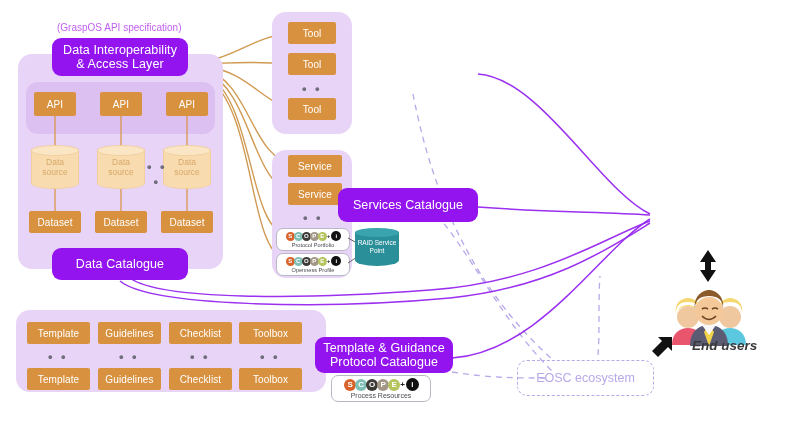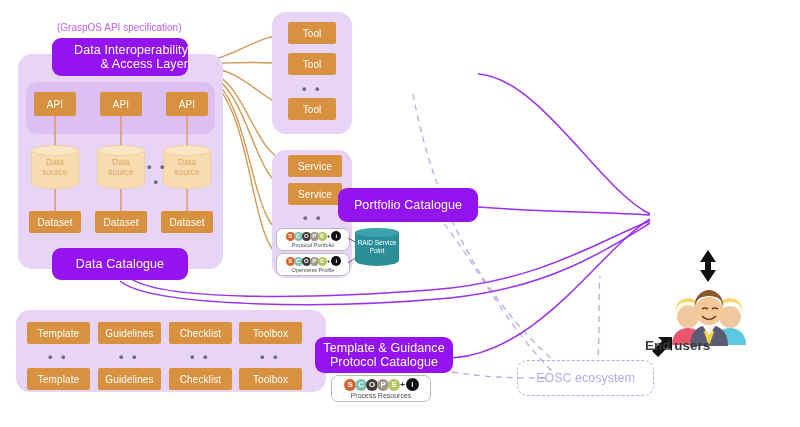--- a/index.html
+++ b/index.html
@@ -91,21 +91,21 @@
       <path d="M130,278 C160,300 300,300 430,290 C540,282 600,240 650,221"></path>
       <path d="M120,281 C150,306 320,310 450,298 C550,288 610,248 650,223"></path>
     </g>
   </svg>
 
   <div class="node group" style="left:18px;top:54px;width:205px;height:215px;"></div>
   <div class="node group inner" style="left:26px;top:82px;width:189px;height:52px;"></div>
 
   <div class="caption" style="left:57px;top:22px;">(GraspOS API specification)</div>
 
-  <div class="node cat" style="left:52px;top:38px;width:136px;height:38px;flex-direction:column;align-items:flex-end;">
+  <div class="node cat" style="left:52px;top:38px;width:136px;height:38px;flex-direction:column;">
     <span>Data Interoperability</span>
     <span>&amp; Access Layer</span>
   </div>
 
   <div class="node orange" style="left:34px;top:92px;width:42px;height:24px;">API</div>
   <div class="node orange" style="left:100px;top:92px;width:42px;height:24px;">API</div>
   <div class="node orange" style="left:166px;top:92px;width:42px;height:24px;">API</div>
 
   <svg style="position:absolute;left:0;top:0;width:800px;height:427px;pointer-events:none;">
     <g stroke="#d8913f" stroke-width="1.2">
@@ -193,21 +193,21 @@
   </svg>
 
   <div class="teal" style="left:355px;top:228px;width:44px;height:38px;">
     <div class="body"></div>
     <div class="top"></div>
     <div class="lbl">
       <span>RAiD Service</span><br><span>Point</span>
     </div>
   </div>
 
-  <div class="node cat" style="left:338px;top:188px;width:140px;height:34px;">Portfolio Catalogue</div>
+  <div class="node cat" style="left:338px;top:188px;width:140px;height:34px;">Services Catalogue</div>
 
   <div class="node group" style="left:16px;top:310px;width:310px;height:82px;"></div>
 
   <div class="node orange" style="left:27px;top:322px;width:63px;height:22px;">Template</div>
   <div class="node orange" style="left:98px;top:322px;width:63px;height:22px;">Guidelines</div>
   <div class="node orange" style="left:169px;top:322px;width:63px;height:22px;">Checklist</div>
   <div class="node orange" style="left:239px;top:322px;width:63px;height:22px;">Toolbox</div>
 
   <div class="ellipsis" style="left:45px;top:349px;width:26px;">• • •</div>
   <div class="ellipsis" style="left:116px;top:349px;width:26px;">• • •</div>
@@ -265,15 +265,15 @@
       <path d="M34 24 q3 -2 6 0" stroke="#6b4420" stroke-width="1.6" fill="none"></path>
       <path d="M44 24 q3 -2 6 0" stroke="#6b4420" stroke-width="1.6" fill="none"></path>
       <path d="M34 31 q7 7 14 0" stroke="#6b4420" stroke-width="1.6" fill="none"></path>
     </g>
   </svg>
 
   <svg style="position:absolute;left:648px;top:333px;width:28px;height:28px;" viewBox="0 0 28 28">
     <path d="M24 4 L10 4 L14 8 L4 18 L10 24 L20 14 L24 18 Z" fill="#111"></path>
   </svg>
 
-  <div class="endlbl" style="left:645px;top:338px;">End users</div>
+  <div class="endlbl" style="left:692px;top:338px;font-style:italic;">End users</div>
 
 </div>
 
 </body></html>

